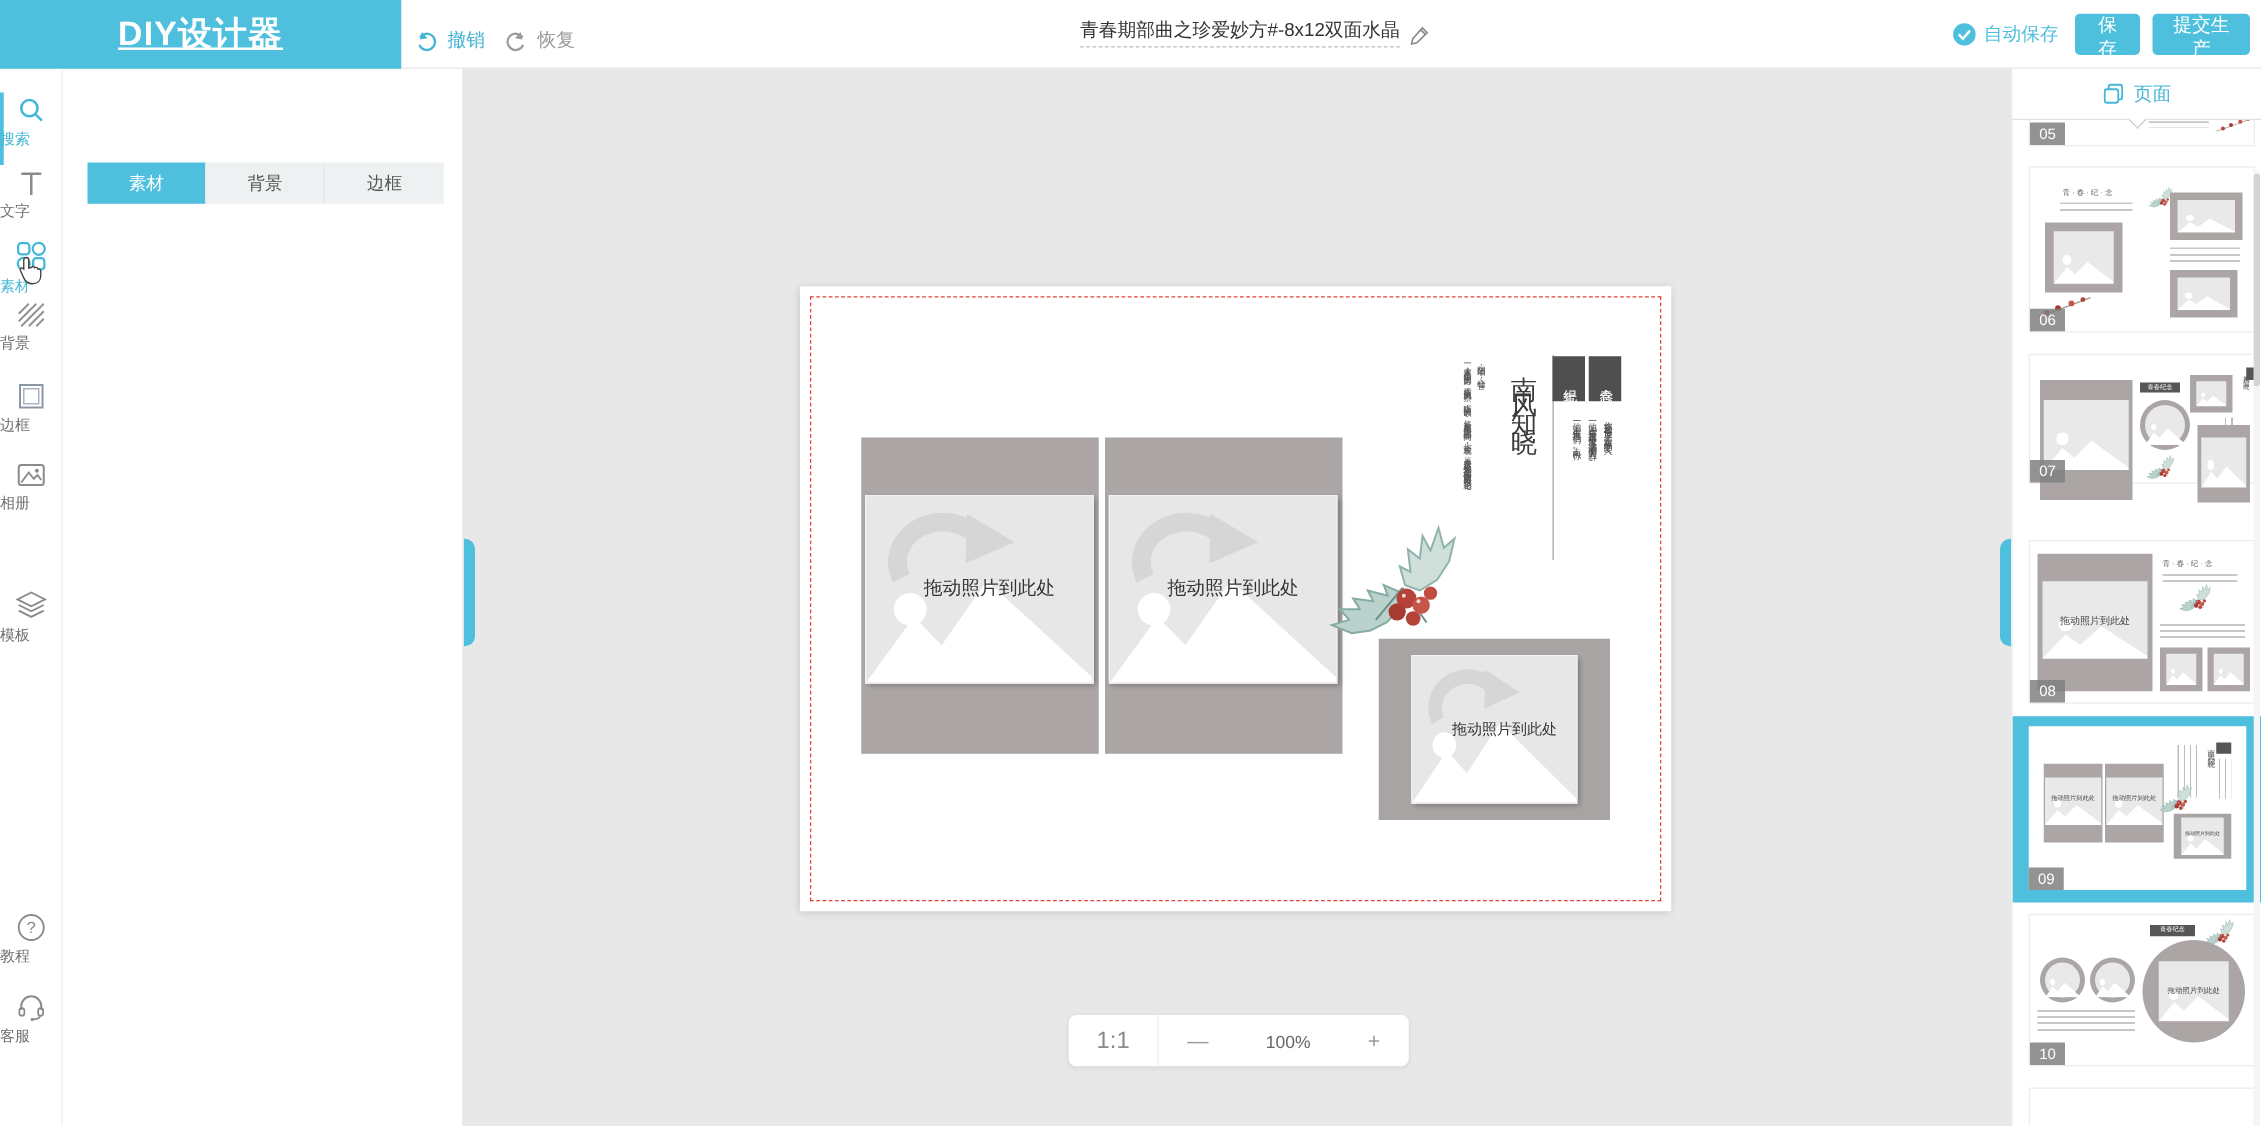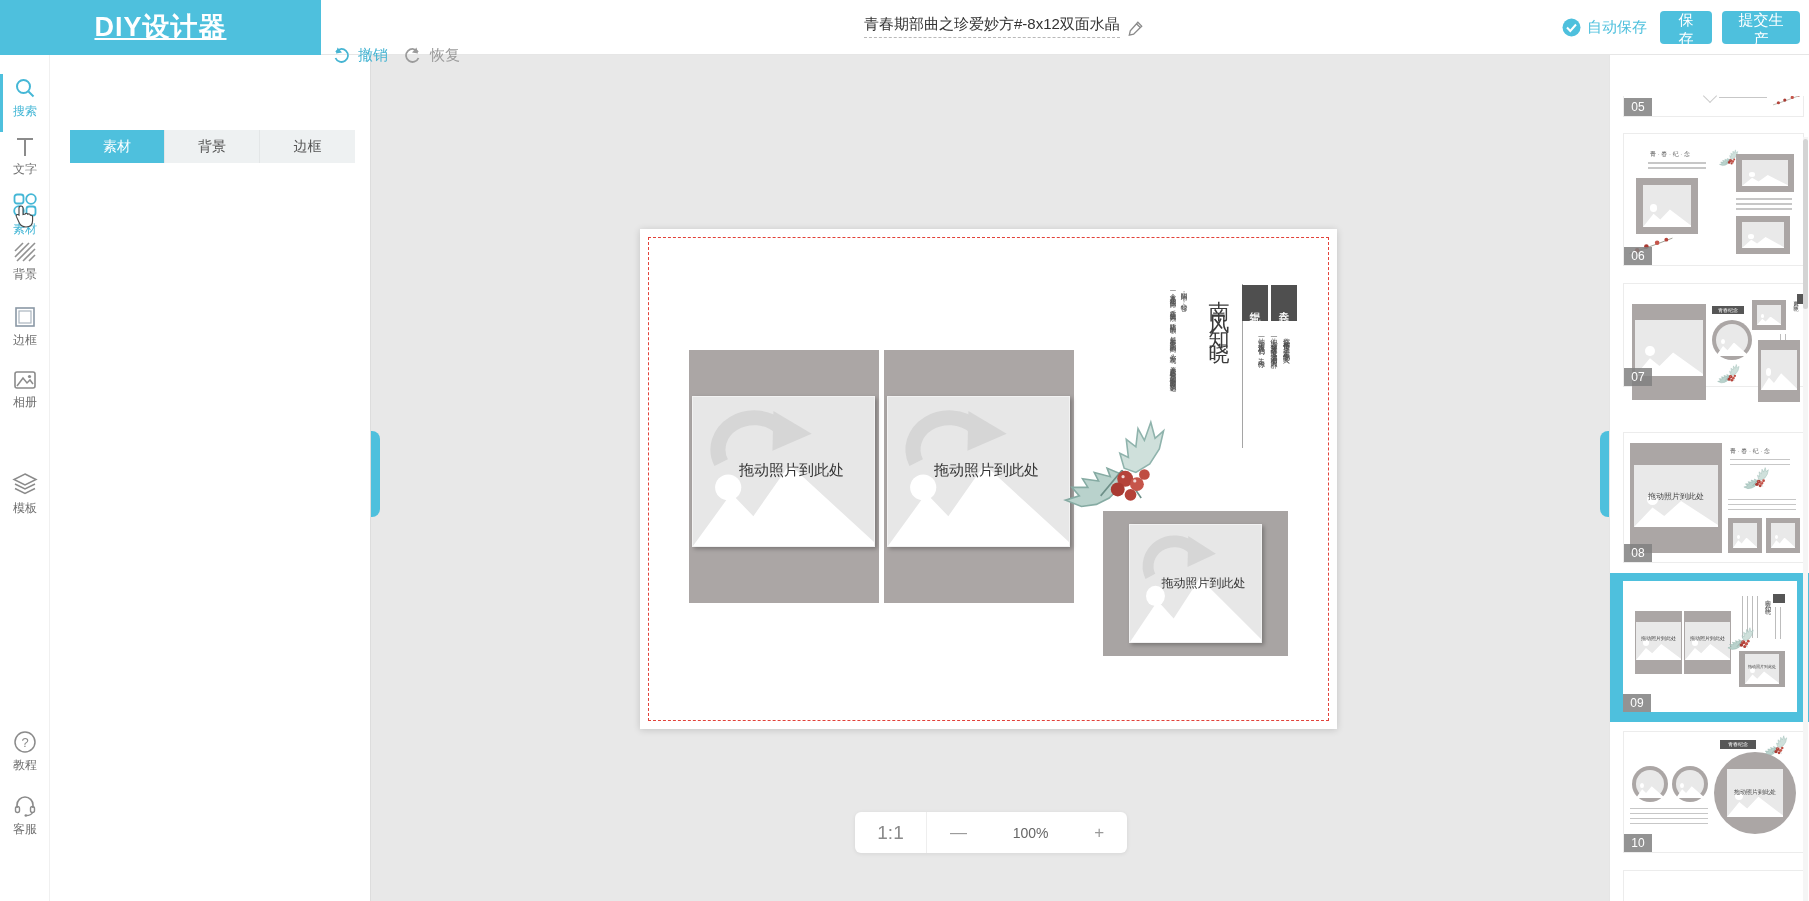--- a/index.html
+++ b/index.html
@@ -5,39 +5,39 @@
   * { margin:0; padding:0; box-sizing:border-box; }
   html,body { width:1809px; height:901px; overflow:hidden; background:#fff;
     font-family:"Liberation Sans","DejaVu Sans",sans-serif; }
   .abs { position:absolute; }
 
   
   .topbar { position:absolute; left:0; top:0; width:1809px; height:55px; background:#fff;
     border-bottom:1px solid #e6e6e6; z-index:30; }
   .logo { position:absolute; left:0; top:0; width:321px; height:55px; background:#4ec0dd;
     color:#fff; font-size:27px; font-weight:bold; text-align:center; line-height:55px; letter-spacing:1px;text-decoration:underline; }
-  .histbtn { position:absolute; top:0; height:65px; display:flex; align-items:flex-end; gap:7px;
+  .histbtn { position:absolute; top:0; height:65px; display:flex; align-items:center; gap:7px;
     font-size:15px; cursor:pointer; }
   .undo { left:331px; color:#45b4d2; }
   .redo { left:403px; color:#9b9b9b; }
   .titlewrap { position:absolute; left:864px; top:15px; display:flex; align-items:flex-end; gap:6px; }
   .doc-title { max-width:268px; overflow:hidden; white-space:nowrap; font-size:15px; color:#333;
     padding-bottom:3px; border-bottom:1px dashed #b9b9b9; }
   .autosave { position:absolute; left:1562px; top:0; height:55px; display:flex; align-items:center;
     gap:6px; color:#4ec0dd; font-size:15px; }
   .btn { position:absolute; top:11px; height:33px; background:#4ec0dd; color:#fff; border:none;
     border-radius:4px; font-size:15px; padding:0 13px; cursor:pointer; }
   .btn.save { left:1660px; width:52px; }
   .btn.submit { left:1722px; width:78px; }
 
   
   .rail { position:absolute; left:0; top:55px; bottom:0; width:50px; background:#fff;
     border-right:1px solid #f0f0f0; z-index:20; }
   .rail-ind { position:absolute; left:0; top:19px; width:3px; height:58px; background:#4ec0dd; }
-  .rail-item { position:absolute; left:0; width:50px; text-align:center; color:#7d7d7d; cursor:pointer; }
+  .rail-item { position:absolute; left:0; width:50px; color:#7d7d7d; cursor:pointer; }
   .rail-item svg { display:block; margin:0 auto; }
   .ri-label { font-size:12px; margin-top:3px; color:#6f6f6f; }
   .rail-item.cy .ri-label { color:#45b7d6; }
   .cursor-hand { position:absolute; left:13px; top:149px; z-index:25; pointer-events:none; }
 
   
   .lpanel { position:absolute; left:50px; top:55px; bottom:0; width:321px; background:#fff;
     border-right:1px solid #ddd; z-index:10; }
   .searchrow { position:absolute; left:25px; top:20px; width:281px; height:43px; display:flex; }
   .searchrow input { flex:1; border:1px solid #ddd; border-right:none; padding:0 10px; font-size:14px;
@@ -347,20 +347,27 @@
     <div class="zp-fit">1:1</div>
     <div class="zp-rest">
       <span class="zp-minus">—</span>
       <span class="zp-val">100%</span>
       <span class="zp-plus">+</span>
     </div>
   </div>
 </div>
 
 <div class="rpanel">
+  <div class="rheader">
+    <svg width="18" height="18" viewBox="0 0 20 20">
+      <rect x="5.5" y="2" width="12" height="13" rx="2" fill="none" stroke="#45b7d6" stroke-width="1.6"></rect>
+      <rect x="2" y="6" width="12" height="12" rx="2" fill="#fff" stroke="#45b7d6" stroke-width="1.6"></rect>
+    </svg>
+    <span>页面</span>
+  </div>
   <div class="notch"></div>
 
   <div class="rlist">
 
     <div class="thumb" style="top:-112px;height:133px;border-top:none">
       <div class="hlines" style="left:95px;top:113px;width:48px;height:5px"></div>
       <svg class="abs" style="left:148px;top:106px" width="32" height="18" viewBox="0 0 60 26">
           <use href="#branch"></use>
         </svg>
       <div class="pnum">05</div>

